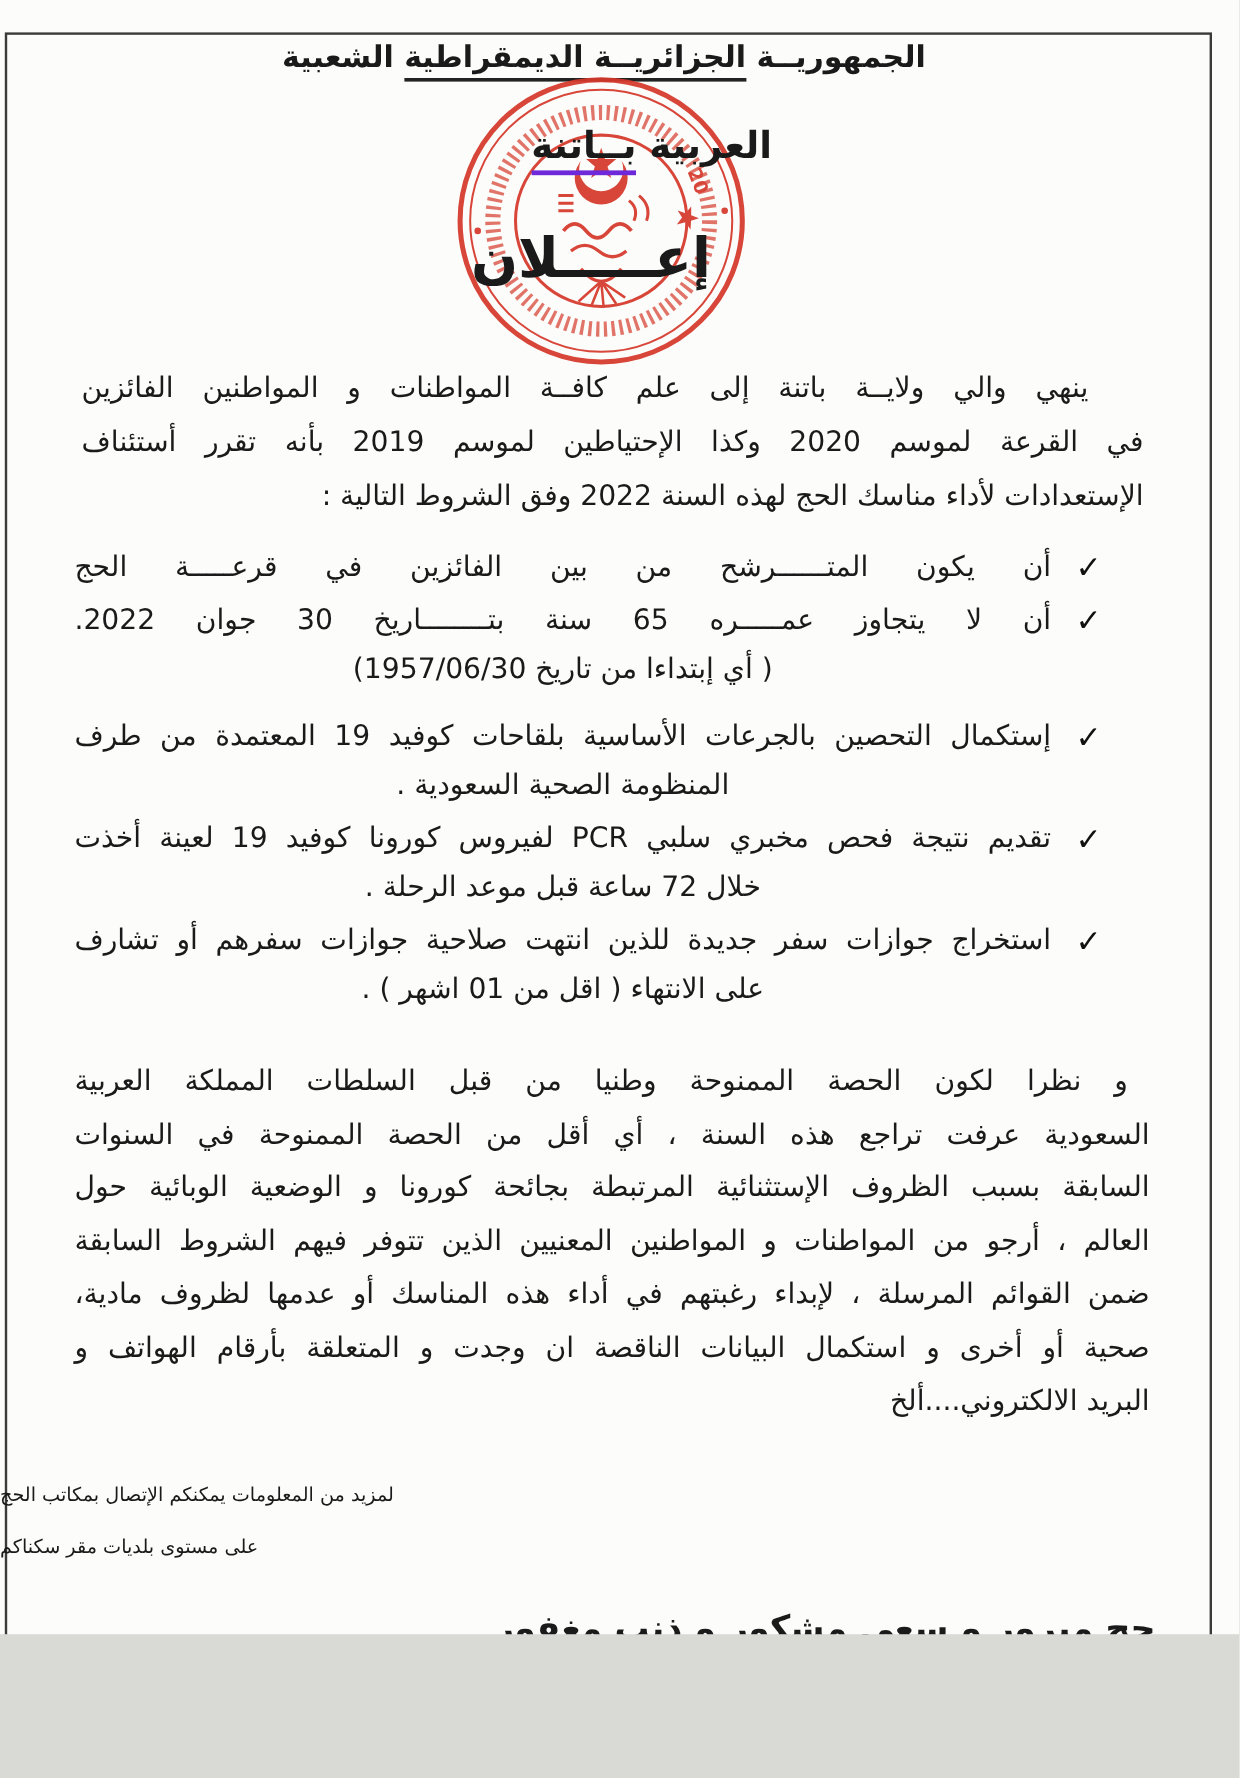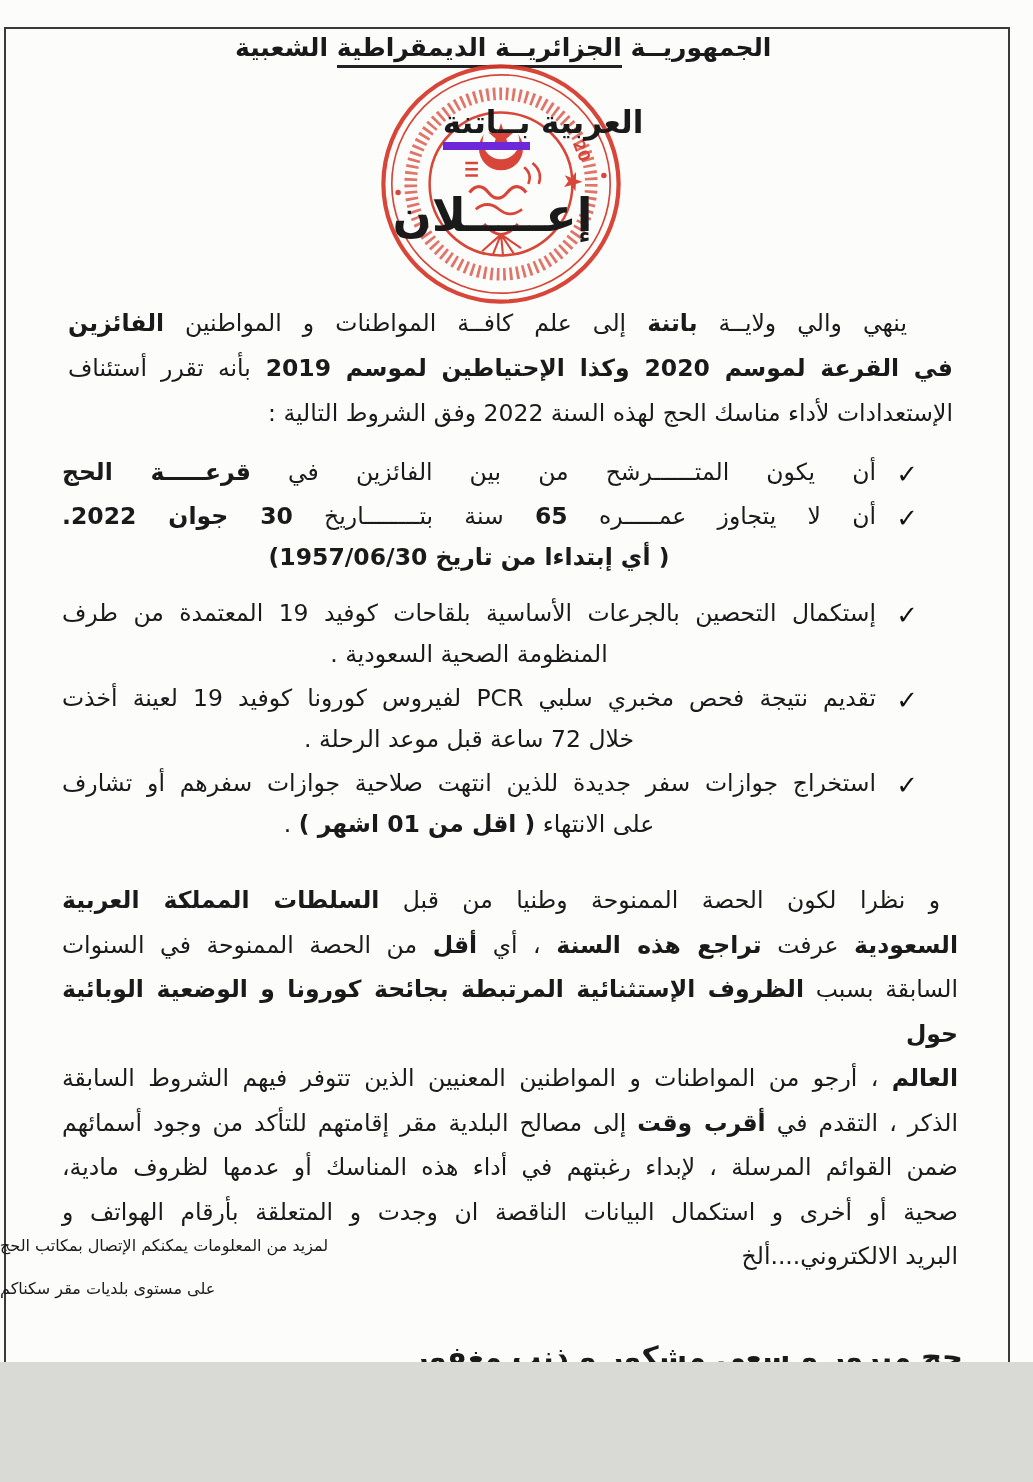--- a/index.html
+++ b/index.html
@@ -9,31 +9,31 @@
     font-family:"DejaVu Sans", sans-serif;
   }
   .frame{position:absolute;left:4px;top:27px;width:1006px;height:1438px;
     border:2px solid #3a3a3a;box-sizing:border-box;}
   .header{position:absolute;top:33px;left:235px;white-space:nowrap;
     font-size:25px;font-weight:bold;}
   .ul{border-bottom:3px solid #222;padding-bottom:3px;}
   .stamp{position:absolute;left:375px;top:58px;opacity:.93;}
   .wilaya{position:absolute;top:104px;left:418px;width:250px;text-align:center;
     font-size:31px;font-weight:bold;white-space:nowrap;}
-  .wul{border-bottom:8px solid #6d28d9;padding-bottom:2px;}
+  .wul{border-bottom:4px solid #6d28d9;padding-bottom:2px;}
   .title{position:absolute;top:188px;left:385px;width:215px;text-align:center;
     font-size:46px;font-weight:bold;}
   .intro{position:absolute;top:301px;right:80px;left:68px;
     font-size:23.5px;line-height:45px;}
   .ind1{text-indent:46px;}
   .indm{text-indent:18px;}
   .just{text-align:justify;text-align-last:justify;}
   .rt{text-align:right;}
   .center{text-align:center;}
-  .b{font-weight:bold;}
+  .b{font-weight:normal;}
   .conditions{position:absolute;top:452px;right:157px;left:62px;
     list-style:none;margin:0;padding:0;font-size:23.5px;line-height:41px;}
   .cond{position:relative;margin:0 0 3px 0;}
   .gap{margin-top:15px;}
   .check{position:absolute;right:-42px;top:2px;font-size:26px;font-weight:bold;color:#111;}
   .mainpara{position:absolute;top:878px;right:75px;left:62px;
     font-size:23.5px;line-height:44.5px;}
   .footer{position:absolute;top:1224px;left:0;right:20px;text-align:left;
     font-size:16px;font-weight:normal;line-height:43px;}
   .farewell{position:absolute;top:1340px;left:0;right:70px;text-align:right;
@@ -115,21 +115,20 @@
       <div class="just"><span>استخراج جوازات سفر جديدة للذين انتهت صلاحية جوازات سفرهم أو تشارف</span></div>
       <div class="center"><span>على الانتهاء </span><span class="b">( اقل من 01 اشهر )</span><span> .</span></div>
     </li>
   </ul>
 
   <div class="mainpara">
     <div class="just indm"><span>و نظرا لكون الحصة الممنوحة وطنيا من قبل </span><span class="b">السلطات المملكة العربية</span></div>
     <div class="just"><span class="b">السعودية</span><span> عرفت </span><span class="b">تراجع هذه السنة</span><span> ، أي </span><span class="b">أقل</span><span> من الحصة الممنوحة في السنوات</span></div>
     <div class="just"><span>السابقة بسبب </span><span class="b">الظروف الإستثنائية المرتبطة بجائحة كورونا و الوضعية الوبائية حول</span></div>
     <div class="just"><span class="b">العالم</span><span> ، أرجو من المواطنات و المواطنين المعنيين الذين تتوفر فيهم الشروط السابقة</span></div>
-    <div class="just"><span>الذكر ، التقدم في </span><span class="b">أقرب وقت</span><span> إلى مصالح البلدية مقر إقامتهم للتأكد من وجود أسمائهم</span></div>
     <div class="just"><span>ضمن القوائم المرسلة ، لإبداء رغبتهم في أداء هذه المناسك أو عدمها لظروف مادية،</span></div>
     <div class="just"><span>صحية أو أخرى و استكمال البيانات الناقصة ان وجدت و المتعلقة بأرقام الهواتف و</span></div>
     <div class="rt"><span>البريد الالكتروني....ألخ</span></div>
   </div>
 
   <div class="footer">
     <div>لمزيد من المعلومات يمكنكم الإتصال بمكاتب الحج</div>
     <div>على مستوى بلديات مقر سكناكم</div>
   </div>
 

